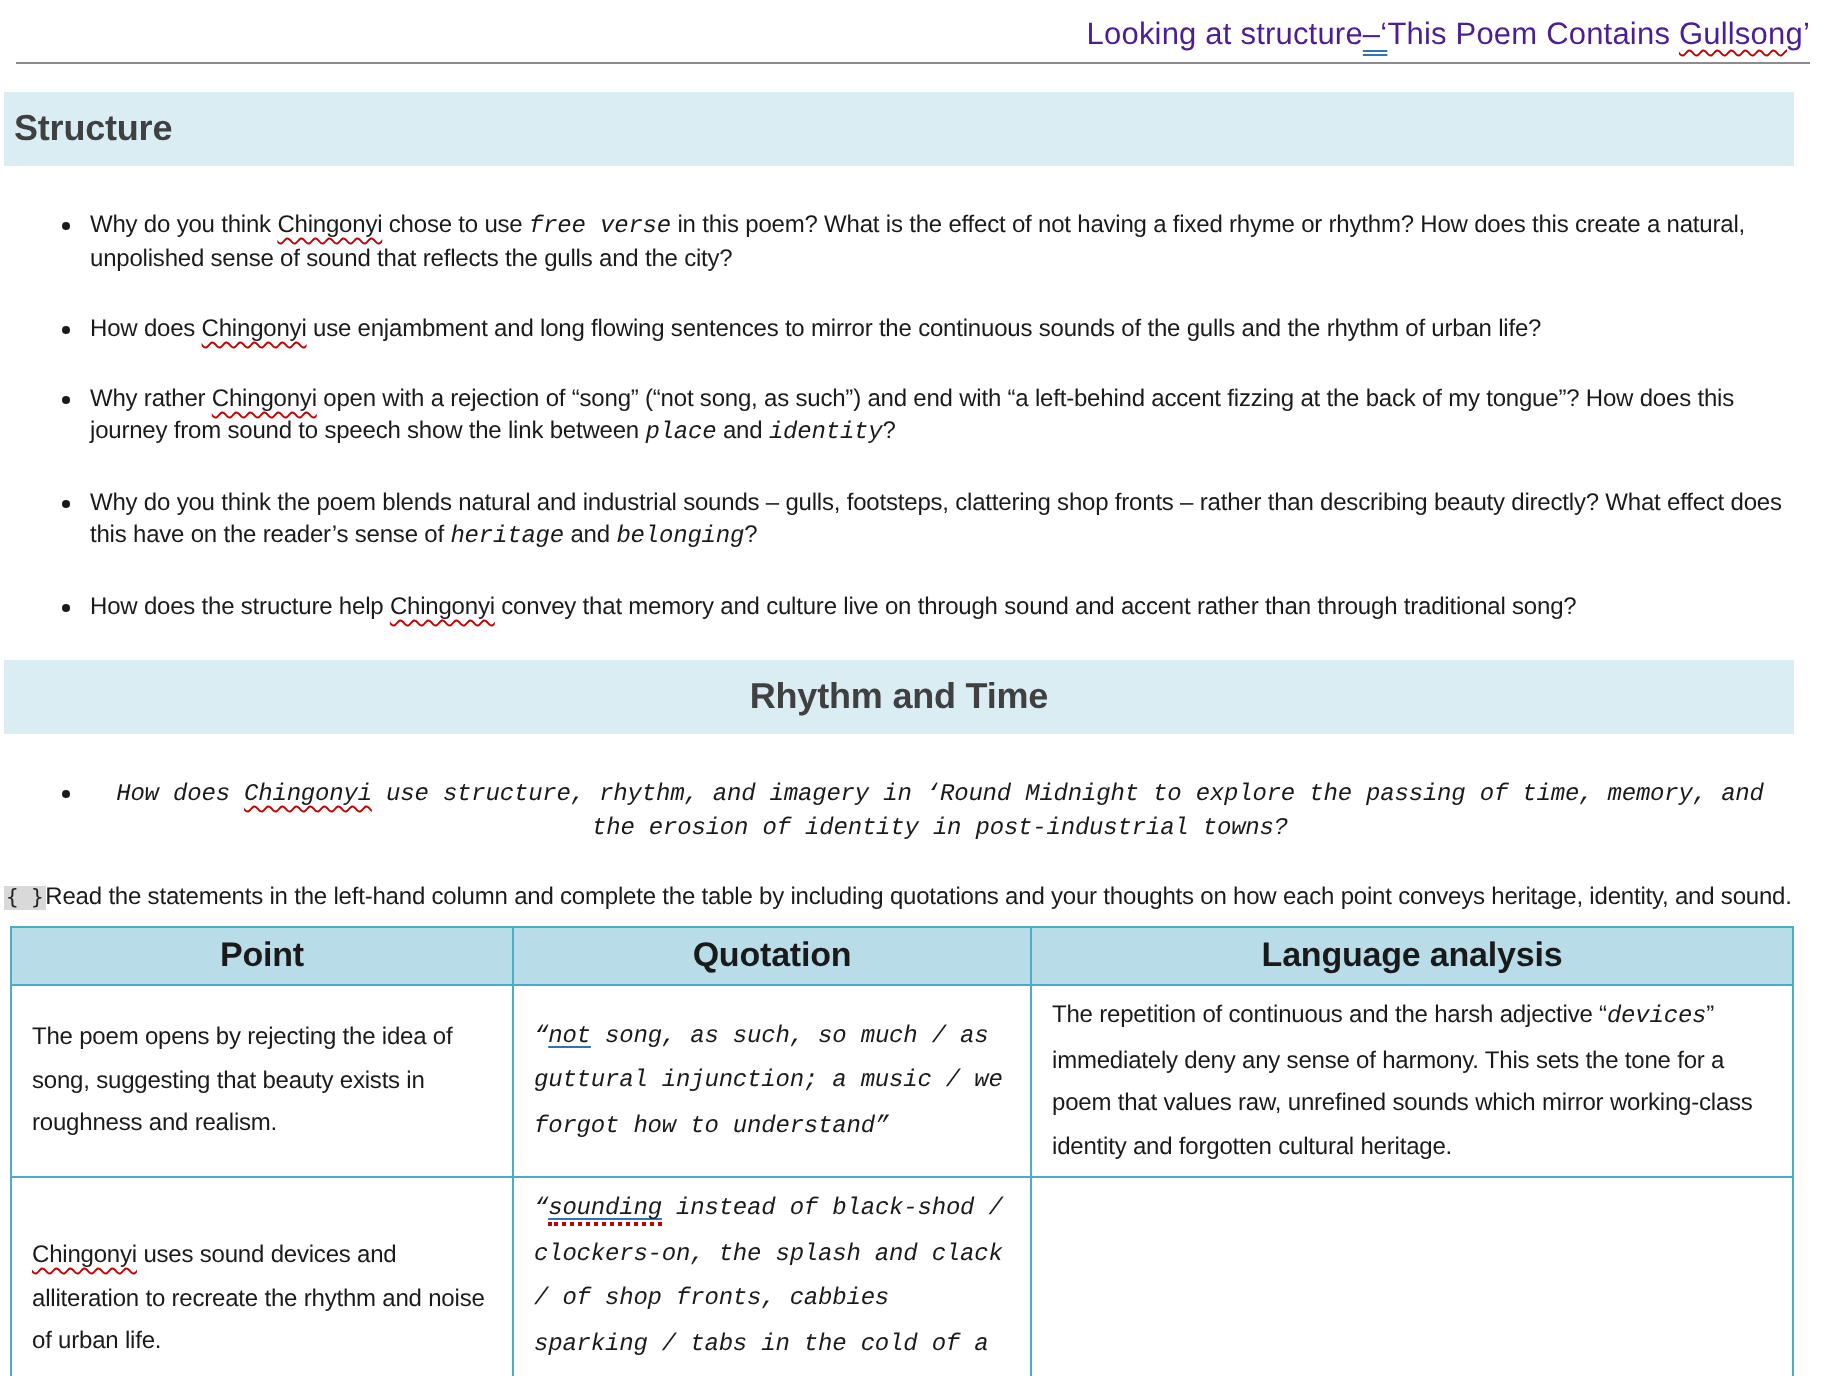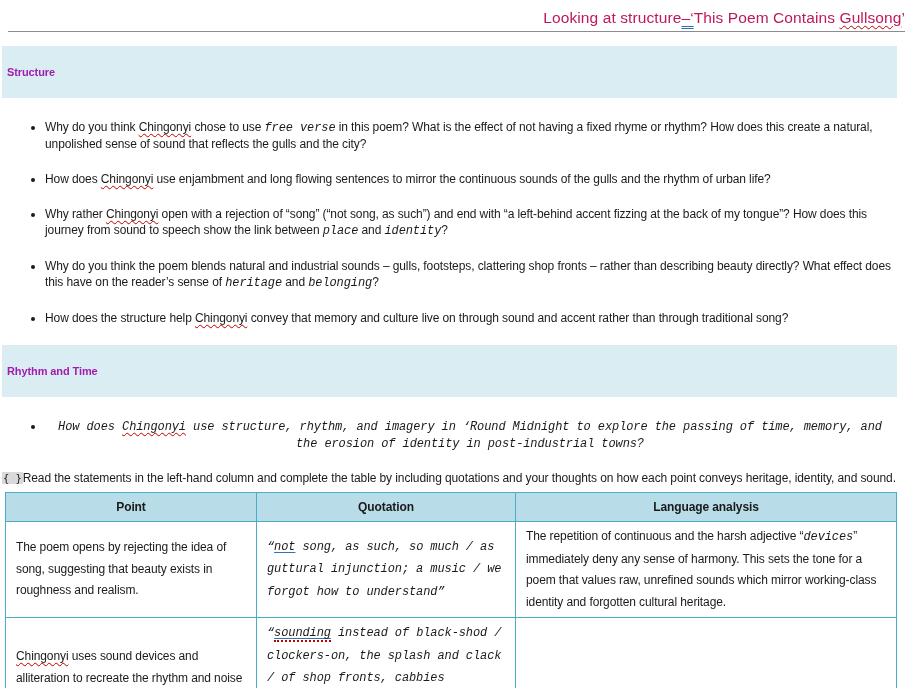--- a/index.html
+++ b/index.html
@@ -6,45 +6,45 @@
   body{
     width:917px;height:688px;background:#ffffff;overflow:hidden;
     font-family:"Liberation Sans",sans-serif;color:#1a1a1a;
     font-size:12px;letter-spacing:-0.1px;
   }
   
   .header-wrap{
     margin:0 12px 0 8px;padding:9px 0 4px 0;
     border-bottom:1.5px solid #8c8c8c;text-align:right;
   }
-  .doc-title{font-size:15.5px;color:#be185d;letter-spacing:0.1px;}
+  .doc-title{font-size:15.5px;color:#4c1d95;letter-spacing:0.1px;}
   
   .sec-heading{
-    margin:14px 20px 0 2px;background:#daedf3;color:#a21caf;
-    font-weight:bold;font-size:11px;padding:20px 5px;
+    margin:14px 20px 0 2px;background:#daedf3;color:#404040;
+    font-weight:bold;font-size:18px;padding:8px 5px;
   }
-  .sec-heading.second{margin-top:8px;}
+  .sec-heading.second{margin-top:8px;text-align:center;}
   
   ul.bullets{margin:21px 0 0 2px;padding:0 22px 0 43px;list-style:disc;}
   ul.bullets li{margin:0 0 19px 0;line-height:16px;}
   ul.bullets.tight li{margin-bottom:0;text-align:center;}
   
   .instruction{margin:19px 10px 0 2px;line-height:15px;}
   .marker{
     background:#d9d9d9;color:#222;padding:0 1px;
     font-family:"DejaVu Sans Mono",monospace;font-size:10.5px;
   }
   
   table.analysis{
     border-collapse:collapse;table-layout:fixed;
     margin:6px 0 0 5px;width:891px;
   }
   table.analysis th,table.analysis td{border:1.5px solid #4bacc6;}
   table.analysis th{
-    background:#b8dce8;font-weight:600;font-size:12px;
+    background:#b8dce8;font-weight:600;font-size:17px;
     height:28px;text-align:center;padding:0 4px;
   }
   table.analysis td{
     padding:4px 10px;line-height:21.5px;vertical-align:middle;
     font-size:12px;background:#ffffff;
   }
   tr.row-1{height:90px;}
   tr.row-2{height:95px;}
   
   .it{font-style:italic;font-family:Liberation Mono, monospace;}

